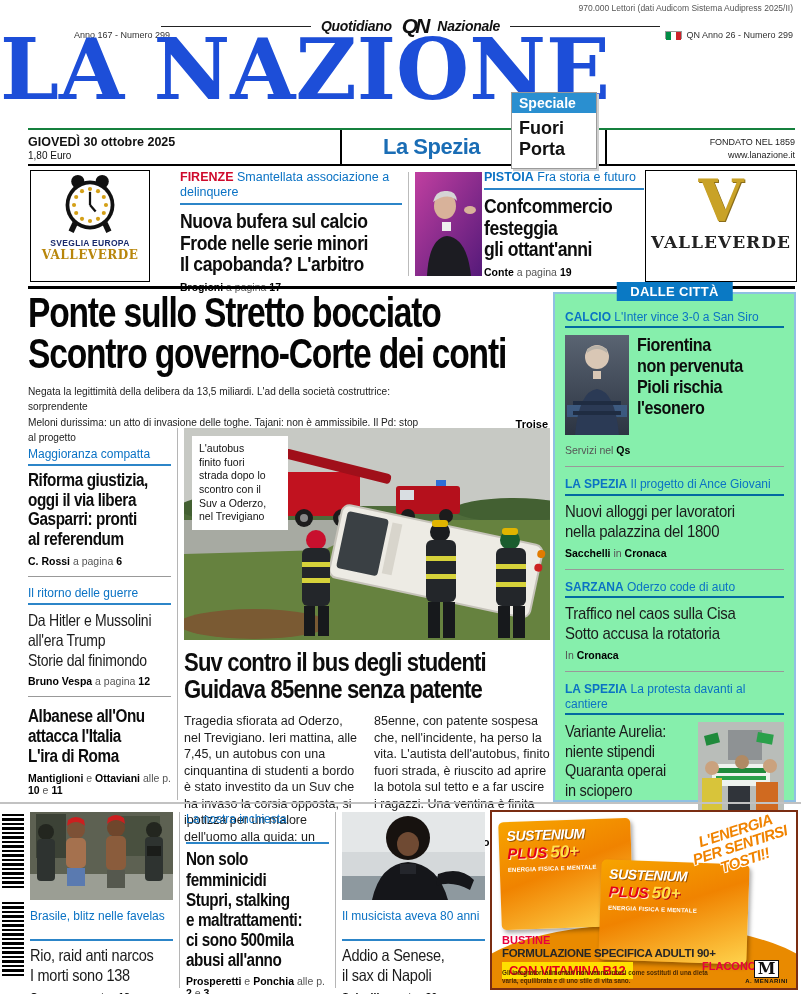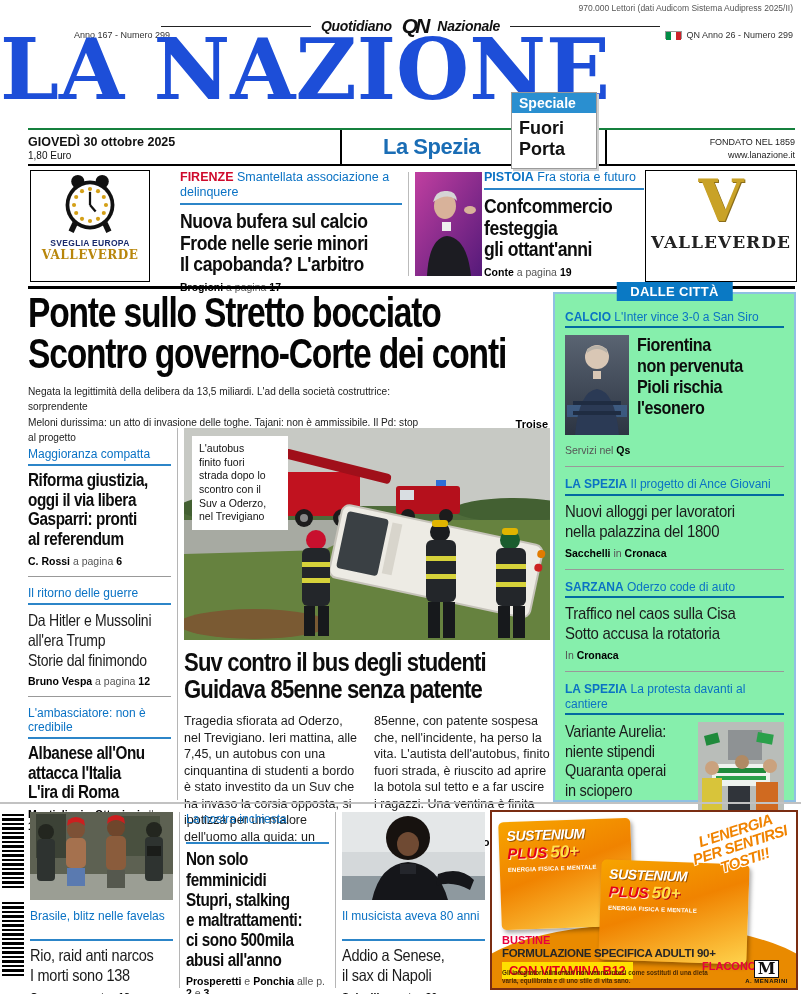--- a/index.html
+++ b/index.html
@@ -291,21 +291,20 @@
       <div class="byline"><span style="font-weight: bold; color: rgb(0, 0, 0);">C. Rossi</span><span style="font-weight: normal; color: rgb(85, 85, 85);"> a pagina </span><span style="font-weight: bold; color: rgb(0, 0, 0);">6</span></div>
     </div>
     <div class="lc-story">
       <span class="kicker">Il ritorno delle guerre</span>
       <div class="hl hl-l lc-hl-l cond">Da Hitler e Mussolini
 all'era Trump
 Storie dal finimondo</div>
       <div class="byline"><span style="font-weight: bold; color: rgb(0, 0, 0);">Bruno Vespa</span><span style="font-weight: normal; color: rgb(85, 85, 85);"> a pagina </span><span style="font-weight: bold; color: rgb(0, 0, 0);">12</span></div>
     </div>
     <div class="lc-story">
-      <span class="kicker">L'ambasciatore: non è credibile</span>
       <div class="hl hl-b lc-hl-b cond">Albanese all'Onu
 attacca l'Italia
 L'ira di Roma</div>
       <div class="byline"><span style="font-weight: bold; color: rgb(0, 0, 0);">Mantiglioni</span><span style="font-weight: normal; color: rgb(85, 85, 85);"> e </span><span style="font-weight: bold; color: rgb(0, 0, 0);">Ottaviani</span><span style="font-weight: normal; color: rgb(85, 85, 85);"> alle p. </span><span style="font-weight: bold; color: rgb(0, 0, 0);">10</span><span style="font-weight: normal; color: rgb(85, 85, 85);"> e </span><span style="font-weight: bold; color: rgb(0, 0, 0);">11</span></div>
     </div>
   </div>
   <div class="vline-left"></div>
 
   <div class="center">
     <div class="mainphoto">

